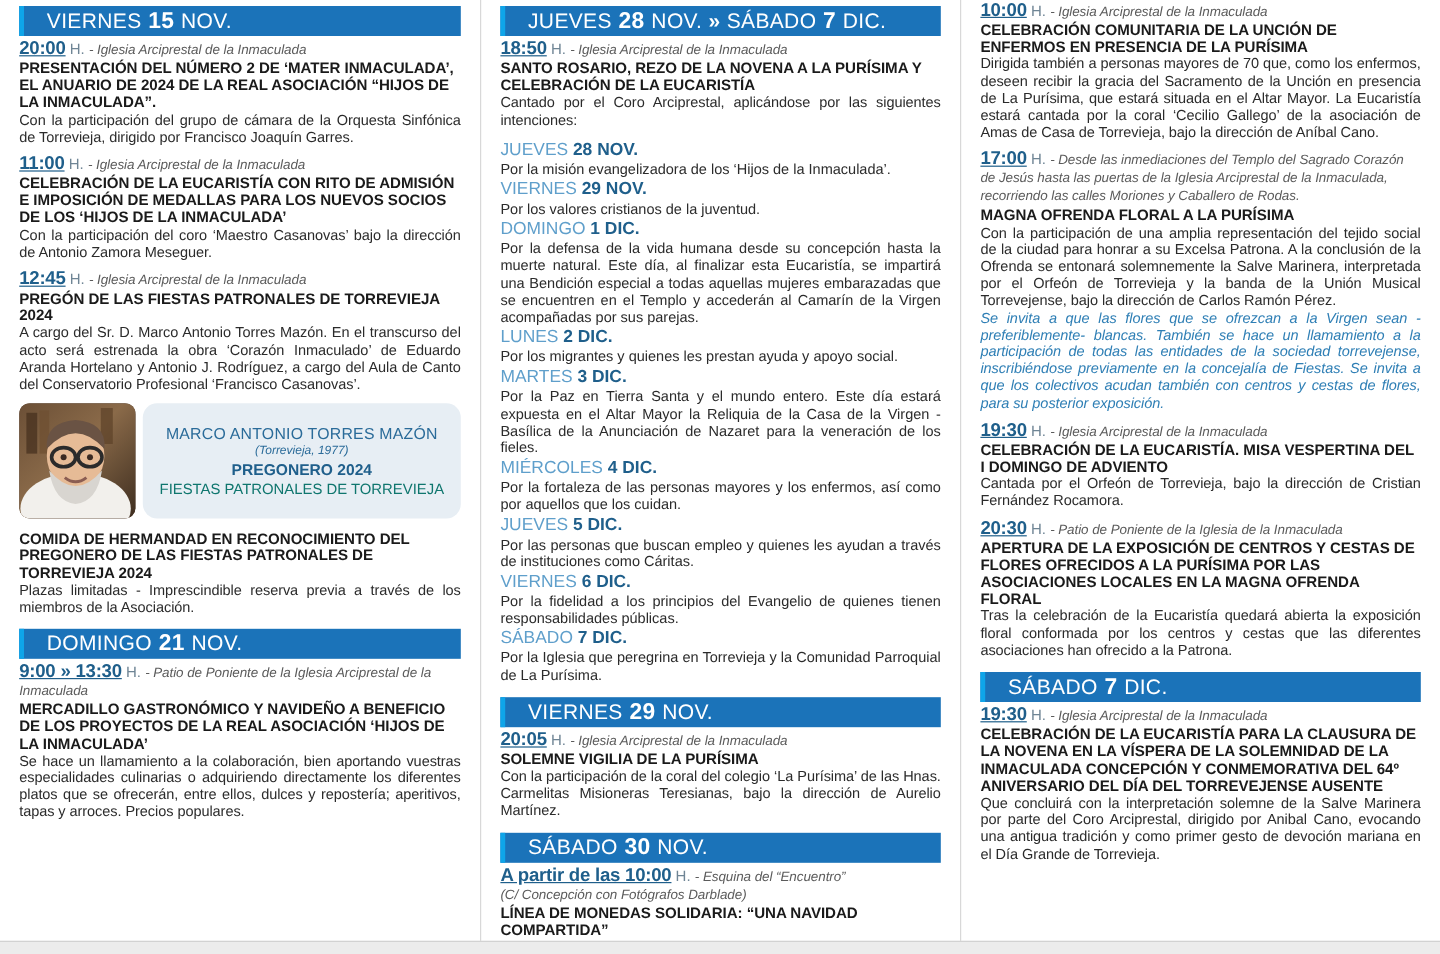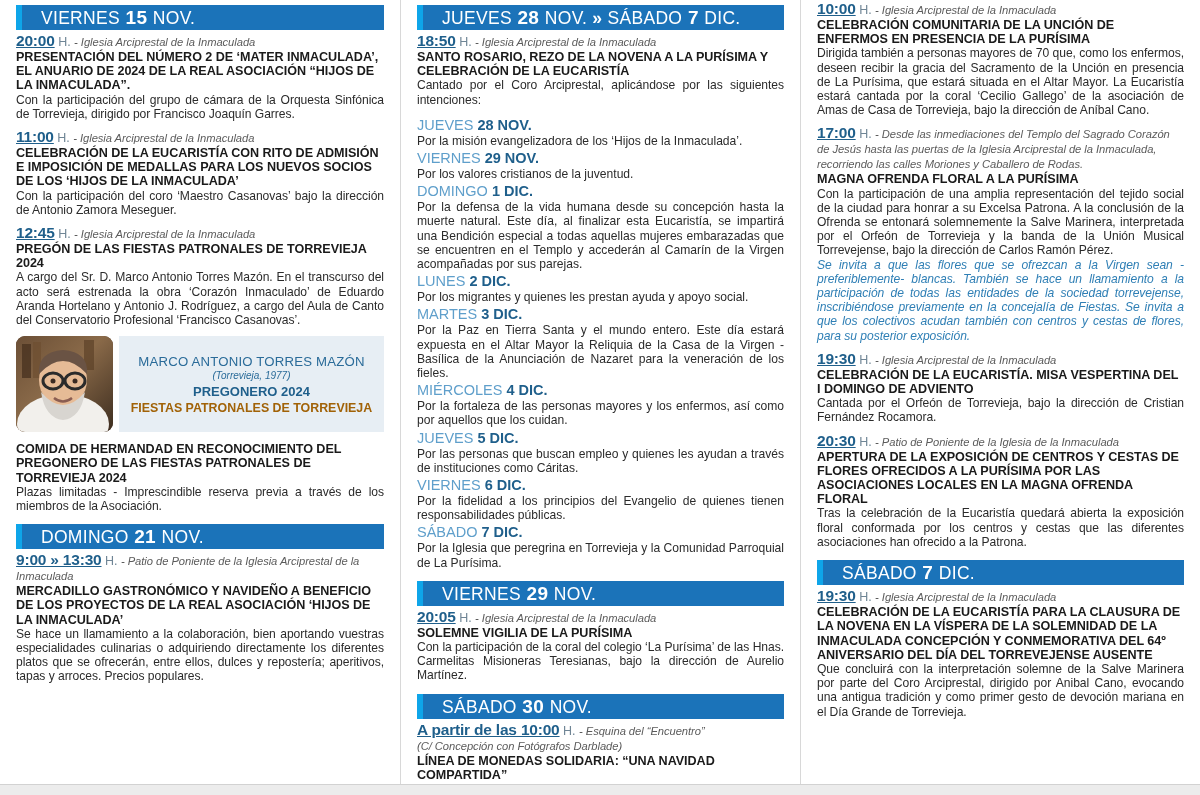--- a/index.html
+++ b/index.html
@@ -22,21 +22,21 @@
     width:400px;
     padding:0 16px 0 16px;
     position:relative;
   }
   .col + .col{ border-left:1px solid #d8d8d8; }
   .col-inner{ padding-top:2px; }
 
   
   .banner{
     background:#1b73b9;
-    border-left:6px solid #0ea5e9;
+    border-left:4px solid #0ea5e9;
     color:#ffffff;
     height:25px;
     line-height:25px;
     padding-left:19px;
     margin:11px 0 4px 0;
     letter-spacing:.3px;
     white-space:nowrap;
     overflow:hidden;
   }
   .banner .d-name{ font-size:17.5px; font-weight:400; }
@@ -88,25 +88,26 @@
   .pregon-photo{
     width:97px;height:96px;border-radius:9px;flex:0 0 auto;
     overflow:hidden;position:relative;
     background:#5a4433;
   }
   .pregon-cap{
     flex:1 1 auto;background:#e7eef4;
     display:flex;flex-direction:column;justify-content:center;
     align-items:center;text-align:center;padding:0 6px;
     margin-left:6px;
+    border-radius:12px;
   }
   .cap-name{ color:#2a6b99; font-size:13.2px; font-weight:400; letter-spacing:.2px;}
   .cap-sub{ color:#2a6b99; font-size:10px; font-style:italic; margin-top:1px;text-align:right;}
   .cap-role{ color:#1f5f8b; font-size:13px; font-weight:700; margin-top:3px;}
-  .cap-fiestas{ color:#a16207; font-size:12.4px; font-weight:700; margin-top:2px;}
+  .cap-fiestas{ color:#0f766e; font-size:12.4px; font-weight:400; margin-top:2px;}
 
   .bottom-strip{
     position:absolute;left:0;bottom:0;width:1200px;height:10px;
     background:#ececec;border-top:1px solid #d2d2d2;
   }
 </style>
 </head>
 <body>
 
 <div class="page">

